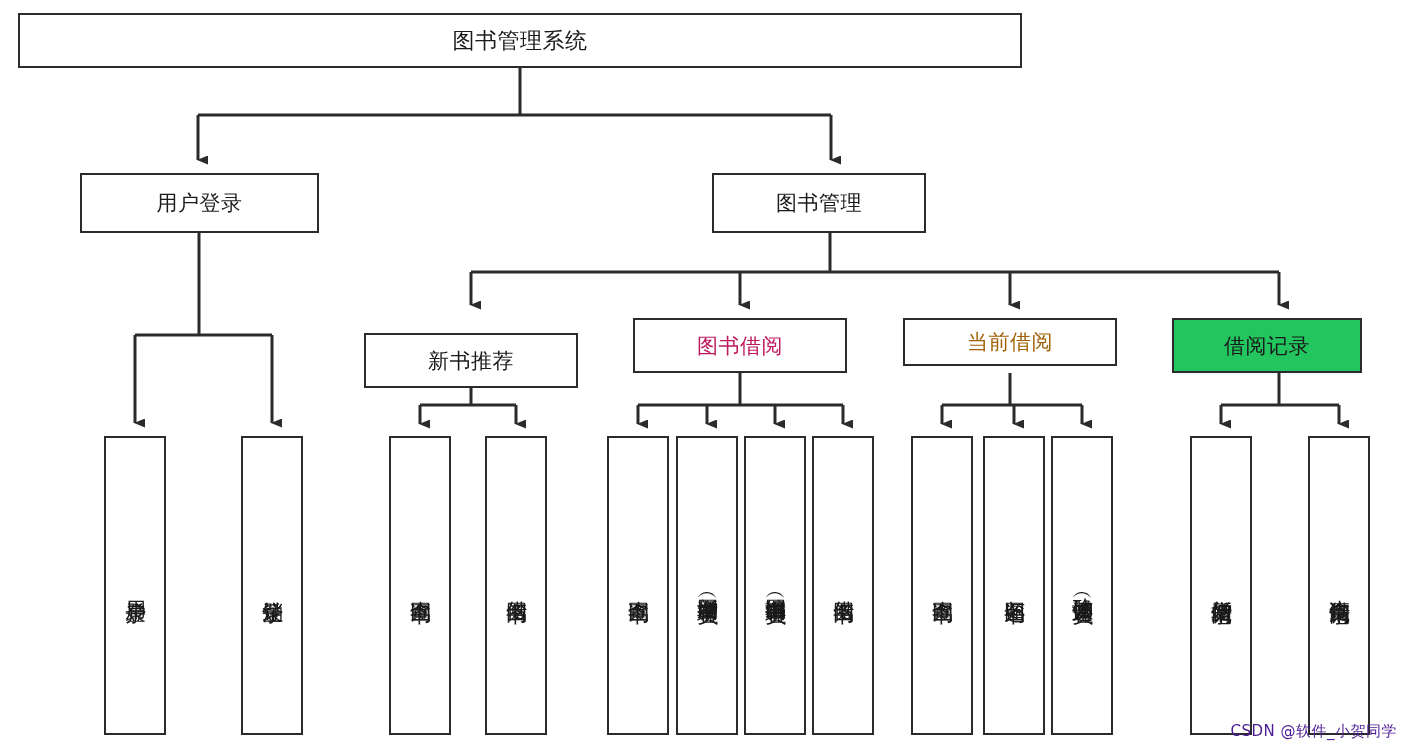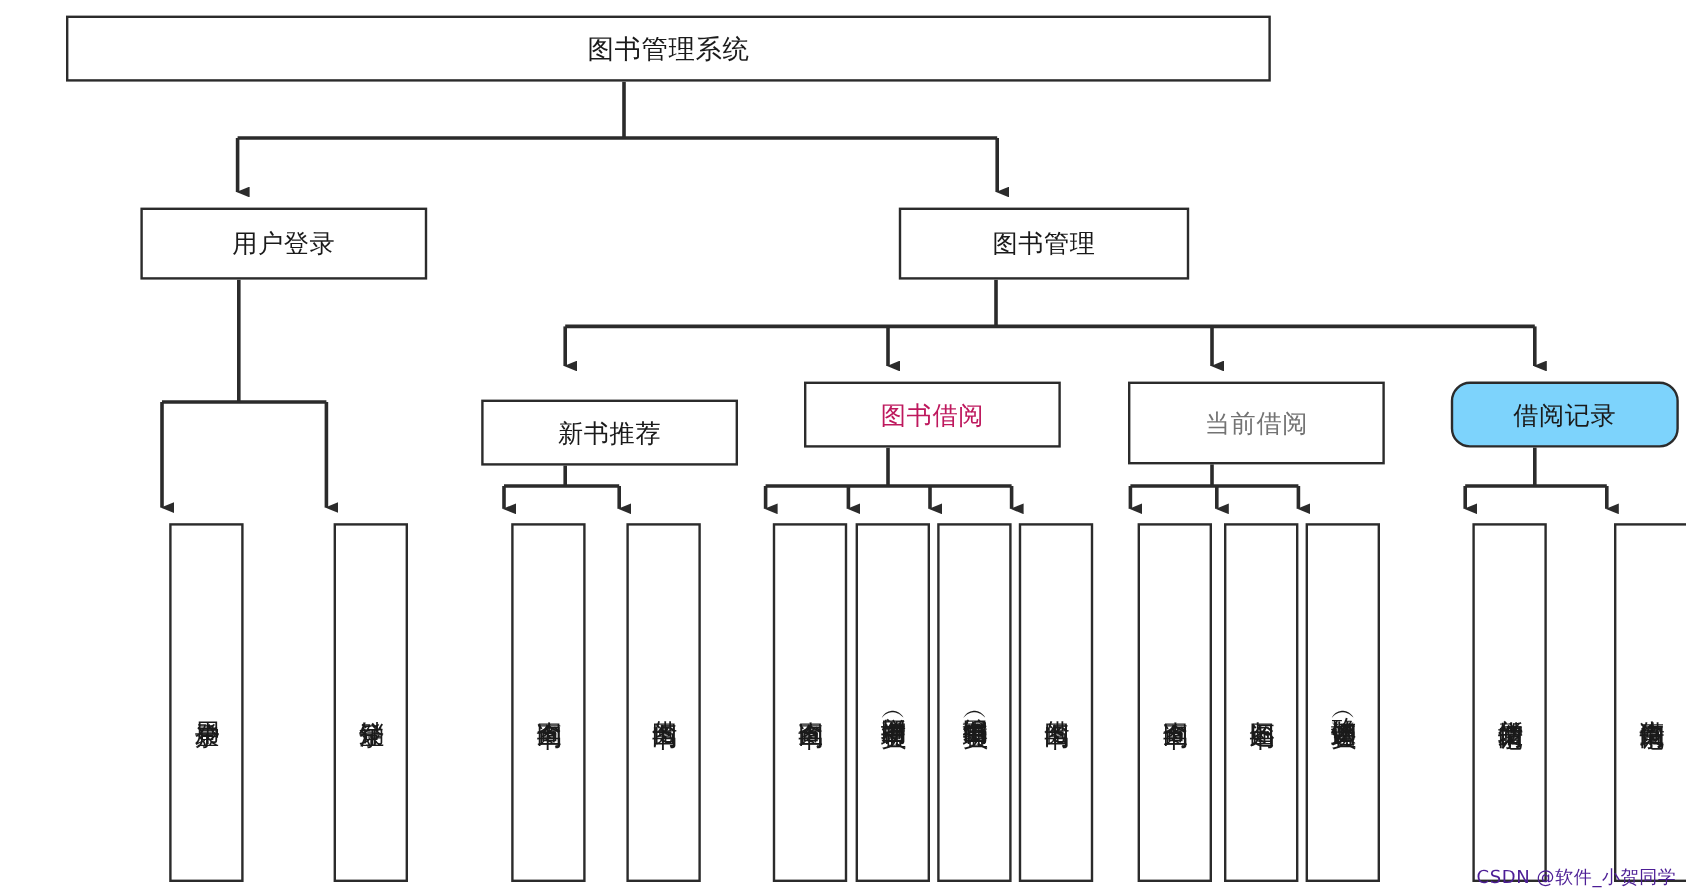--- a/index.html
+++ b/index.html
@@ -28,21 +28,20 @@
   }
   .node {
     position: absolute;
     box-sizing: border-box;
     border: 2px solid #4d7c0f;
     background: #ffffff;
     display: flex;
     align-items: center;
     justify-content: center;
     color: #1a1a1a;
-    margin-left: 37px;
   }
   .node-h {
     font-size: 21px;
     letter-spacing: 0.5px;
     white-space: nowrap;
   }
   .node-root { font-size: 22px; }
   .node-v {
     writing-mode: vertical-rl;
     text-orientation: upright;
@@ -125,34 +124,34 @@
     </g>
   </svg>
 
   <div class="node node-h node-root" id="node-root" style="left: 18px; top: 13px; width: 1004px; height: 55px; border-color: rgb(43, 43, 43); background: rgb(255, 255, 255); color: rgb(26, 26, 26);">
     <span>图书管理系统</span>
   </div>
 
   <div class="node node-h" id="node-l2-0" style="left: 80px; top: 173px; width: 239px; height: 60px; border-color: rgb(43, 43, 43); background: rgb(255, 255, 255); color: rgb(26, 26, 26);">
     <span>用户登录</span>
   </div>
-  <div class="node node-h" id="node-l2-1" style="left: 712px; top: 173px; width: 242px; height: 60px; border-color: rgb(43, 43, 43); background: rgb(255, 255, 255); color: rgb(26, 26, 26);">
+  <div class="node node-h" id="node-l2-1" style="left: 712px; top: 173px; width: 214px; height: 60px; border-color: rgb(43, 43, 43); background: rgb(255, 255, 255); color: rgb(26, 26, 26);">
     <span>图书管理</span>
   </div>
 
   <div class="node node-h" id="node-l3-0" style="left: 364px; top: 333px; width: 214px; height: 55px; border-color: rgb(43, 43, 43); background: rgb(255, 255, 255); color: rgb(26, 26, 26); font-family: Liberation Mono, monospace;">
     <span>新书推荐</span>
   </div>
   <div class="node node-h" id="node-l3-1" style="left: 633px; top: 318px; width: 214px; height: 55px; border-color: rgb(43, 43, 43); background: rgb(255, 255, 255); color: #be185d;">
     <span>图书借阅</span>
   </div>
-  <div class="node node-h" id="node-l3-2" style="left: 903px; top: 318px; width: 214px; height: 69px; border-color: rgb(43, 43, 43); background: rgb(255, 255, 255); color: #737373;">
+  <div class="node node-h" id="node-l3-2" style="left: 903px; top: 318px; width: 214px; height: 48px; border-color: rgb(43, 43, 43); background: rgb(255, 255, 255); color: #a16207;">
     <span>当前借阅</span>
   </div>
-  <div class="node node-h" id="node-l3-3" style="left: 1172px; top: 318px; width: 190px; height: 55px; border-color: rgb(43, 43, 43); background: #7dd3fc; color: rgb(26, 26, 26); border-radius: 16px;">
+  <div class="node node-h" id="node-l3-3" style="left: 1172px; top: 318px; width: 190px; height: 55px; border-color: rgb(43, 43, 43); background: #22c55e; color: rgb(26, 26, 26);">
     <span>借阅记录</span>
   </div>
 
   <div class="node node-v" id="node-leaf-0" style="left: 104px; top: 436px; width: 62px; height: 299px; border-color: rgb(43, 43, 43); background: rgb(255, 255, 255); color: rgb(26, 26, 26);">
     <span>用户登录</span>
   </div>
   <div class="node node-v" id="node-leaf-1" style="left: 241px; top: 436px; width: 62px; height: 299px; border-color: rgb(43, 43, 43); background: rgb(255, 255, 255); color: rgb(26, 26, 26);">
     <span>注销登录</span>
   </div>
   <div class="node node-v" id="node-leaf-2" style="left: 389px; top: 436px; width: 62px; height: 299px; border-color: rgb(43, 43, 43); background: rgb(255, 255, 255); color: rgb(26, 26, 26);">

